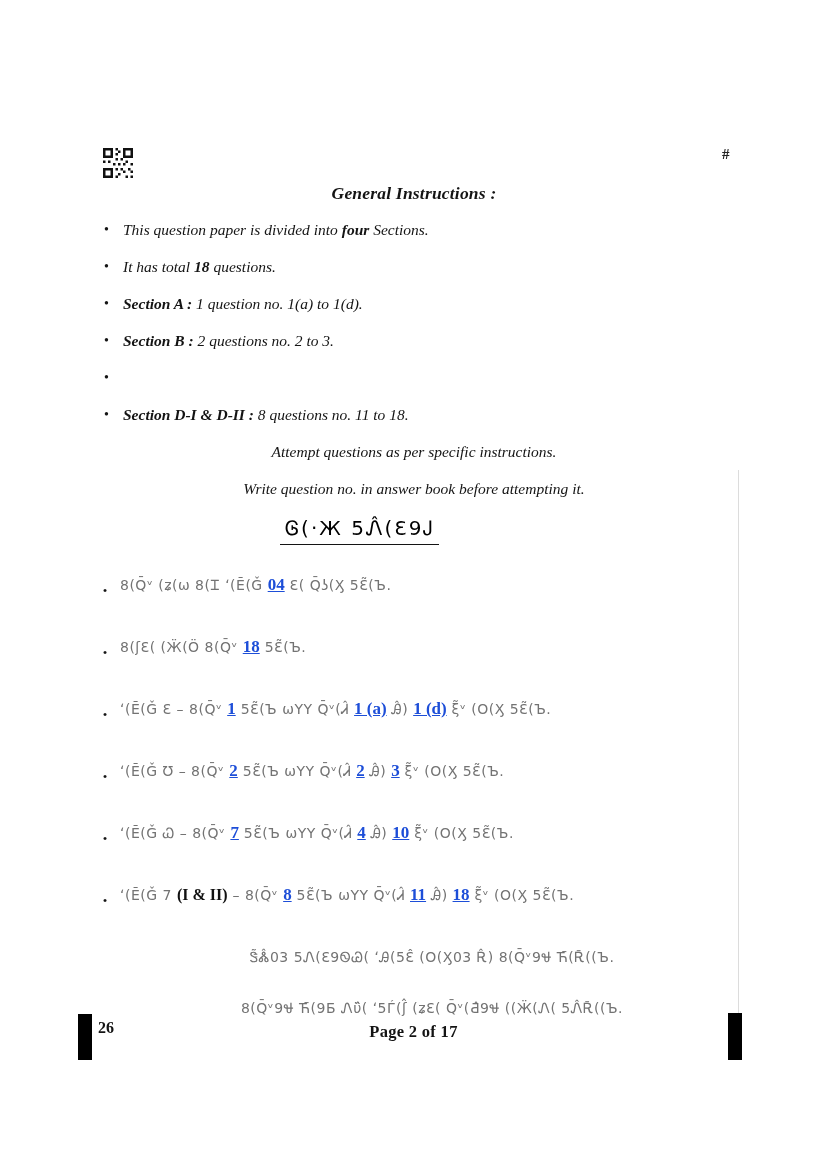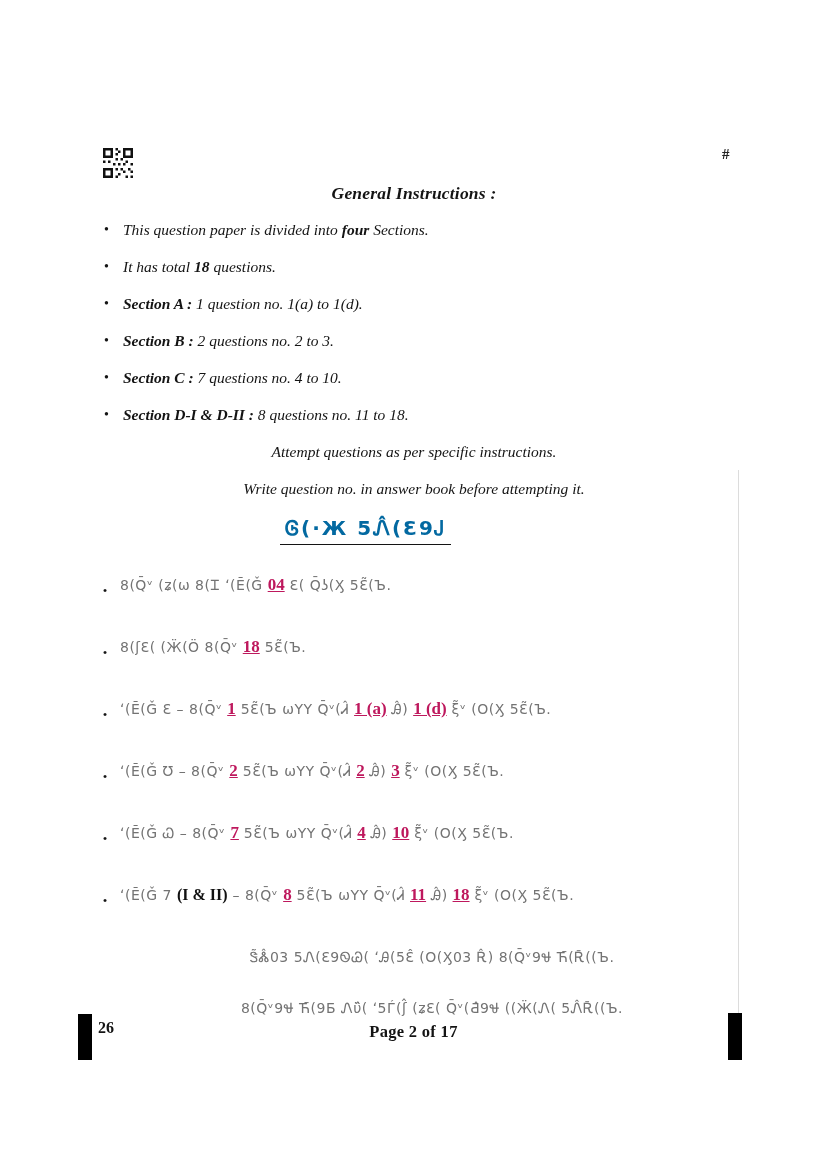--- a/index.html
+++ b/index.html
@@ -13,27 +13,27 @@
   .gi-heading { font-size:17.5px; font-weight:bold; font-style:italic; margin:0 0 16px 0; letter-spacing:0.2px; }
   .en-row { display:flex; line-height:20px; margin-bottom:17px; font-size:15.5px; font-style:italic; }
   .en-row .dot, .rg-row .dot { width:40px; flex:0 0 40px; padding-left:7px; box-sizing:border-box; font-style:normal; font-size:14px; }
   .rg-row .dot { width:37px; flex:0 0 37px; font-size:13px; padding-top:6px; }
   .en-row .txt { white-space:pre-wrap; }
   .b { font-weight:bold; }
   .en-note { line-height:20px; margin-bottom:17px; font-size:15.5px; font-style:italic; }
   .rg-heading {
     width:fit-content; margin:8px 0 0 197px; padding:0 5px 4px 5px;
     border-bottom:1.5px solid #141414;
-    font-family:"DejaVu Sans",sans-serif; font-size:20px; letter-spacing:2px; color:#0369a1;font-weight:bold;
+    font-family:"DejaVu Sans",sans-serif; font-size:20px; letter-spacing:2px; color:#000000;
   }
   .rg-list { margin-top:26px; }
   .rg-row { display:flex; line-height:28px; margin-bottom:28px; }
   .rg-row .txt, .rg-note .txt { white-space:nowrap; }
   .k-g { font-family:"DejaVu Sans",sans-serif; font-size:14px; letter-spacing:0.5px; color:#737373; }
-  .k-u { font-family:"Liberation Serif",serif; font-size:17px; font-weight:bold; text-decoration:underline; color:#be185d; }
+  .k-u { font-family:"Liberation Serif",serif; font-size:17px; font-weight:bold; text-decoration:underline; color:#1d4ed8; }
   .k-l { font-family:"Liberation Serif",serif; font-size:16px; font-weight:bold; color:#111;margin-top:16px; }
   .rg-notes { margin-top:26px; }
   .rg-note { line-height:28px; margin-bottom:23px;margin-left:36px; }
   .side-line { position:absolute; left:738px; top:470px; width:1px; height:543px; background:#dcdcdc; }
   .bar-left  { position:absolute; left:78px;  top:1014px; width:14px; height:46px; background:#000; }
   .bar-right { position:absolute; left:728px; top:1013px; width:14px; height:47px; background:#000; }
   .set-code { position:absolute; left:98px; top:1019px; font-size:16px; font-weight:bold; }
   .page-label { position:absolute; left:0; right:0; top:1022px; text-align:center; font-size:16.5px; font-weight:bold; letter-spacing:0.3px; }
 </style>
 </head>
@@ -62,21 +62,20 @@
         <div class="en-row">
           <span class="dot">•</span>
           <span class="txt"><span class="b">Section A : </span><span>1 question no. 1(a) to 1(d).</span></span>
         </div>
         <div class="en-row">
           <span class="dot">•</span>
           <span class="txt"><span class="b">Section B : </span><span>2 questions no. 2 to 3.</span></span>
         </div>
         <div class="en-row">
           <span class="dot">•</span>
-          <span class="txt"><span class="b">Section C : </span><span>7 questions no. 4 to 10.</span></span>
         </div>
         <div class="en-row">
           <span class="dot">•</span>
           <span class="txt"><span class="b">Section D-I &amp; D-II : </span><span>8 questions no. 11 to 18.</span></span>
         </div>
       </div>
 
     <div class="en-note">Attempt questions as per specific instructions.</div>
     <div class="en-note">Write question no. in answer book before attempting it.</div>
 

